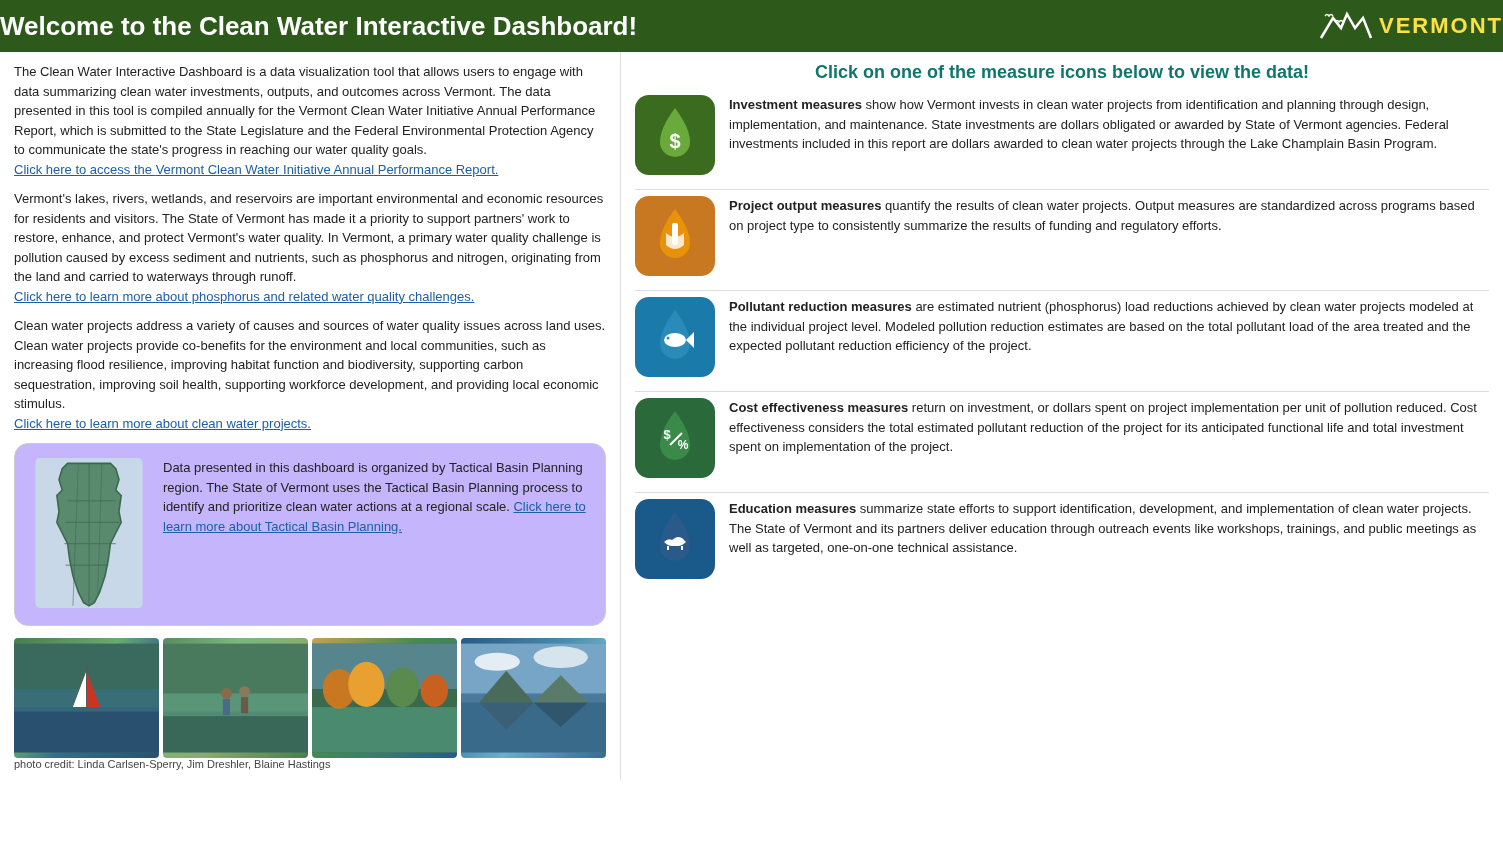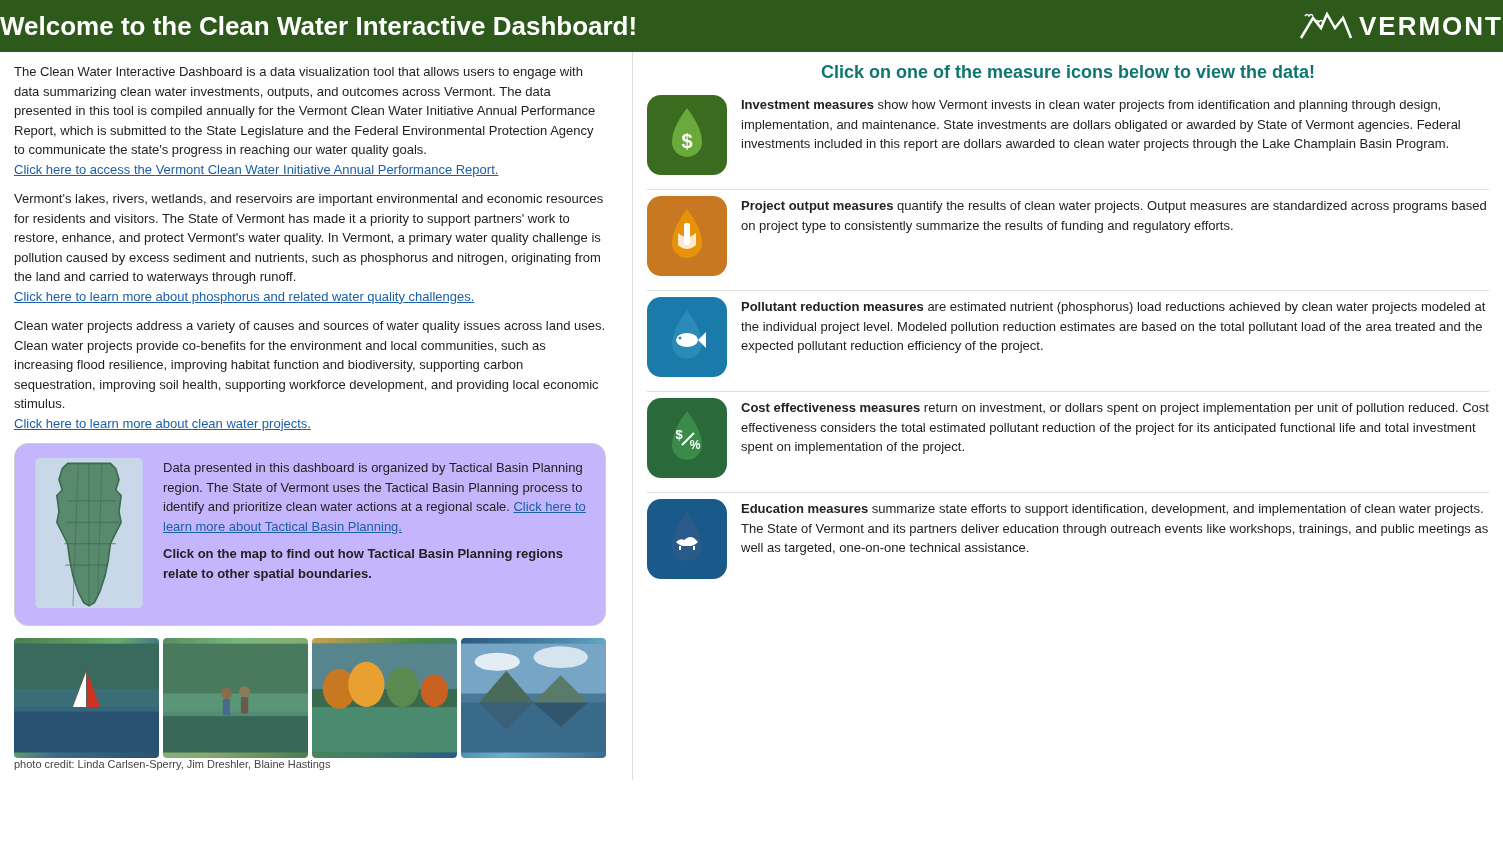--- a/index.html
+++ b/index.html
@@ -22,31 +22,31 @@
     .header-logo {
       display: flex;
       align-items: center;
       gap: 6px;
     }
     .header-logo-icon {
       display: flex;
       align-items: center;
     }
     .header-logo-text {
-      color: #ffffff;
-      font-size: 26px;
+      color: #fde047;
+      font-size: 22px;
       font-weight: bold;
       letter-spacing: 2px;
       font-family: Arial, sans-serif;
     }
 
     
     .main-content {
       display: flex;
-      gap: 12px;
+      gap: 0;
       padding: 0;
     }
 
     
     .left-col {
       width: 620px;
       padding: 10px 14px;
       flex-shrink: 0;
     }
     .left-col p {
@@ -229,21 +229,20 @@
           <line x1="50" y1="5" x2="50" y2="138" stroke="#3a6a4e" stroke-width="0.7"></line>
           <line x1="40" y1="5" x2="35" y2="138" stroke="#3a6a4e" stroke-width="0.5"></line>
           <line x1="62" y1="5" x2="58" y2="130" stroke="#3a6a4e" stroke-width="0.5"></line>
         </svg>
       </div>
       <div class="map-text">
         <p>
           <span>Data presented in this dashboard is organized by Tactical Basin Planning region. The State of Vermont uses the Tactical Basin Planning process to identify and prioritize clean water actions at a regional scale.</span>
           <a class="link">Click here to learn more about Tactical Basin Planning.</a>
         </p>
-        <p class="bold">Click on the map to find out how Tactical Basin Planning regions relate to other spatial boundaries.</p>
       </div>
     </div>
 
     <div class="photos-row">
       <div class="photo-placeholder photo-1">
         
         <svg width="100%" height="120" viewBox="0 0 160 120">
           <rect width="160" height="120" fill="#3a6a5e"></rect>
           <rect y="70" width="160" height="50" fill="#2a5070"></rect>
           <rect y="50" width="160" height="25" fill="#3a7080" opacity="0.7"></rect>

